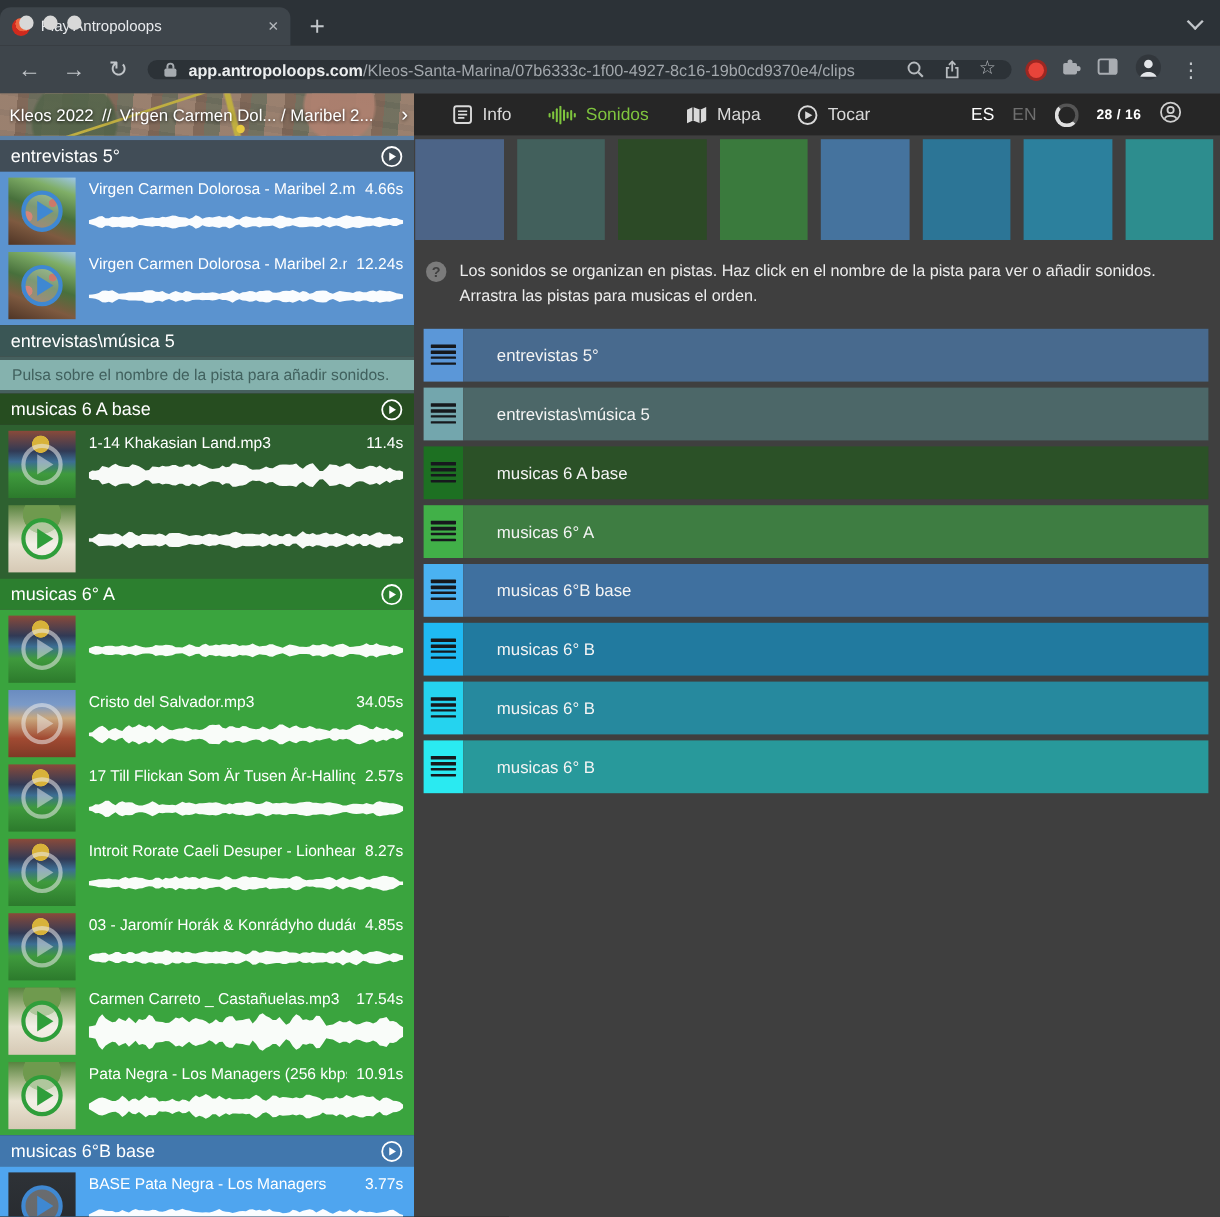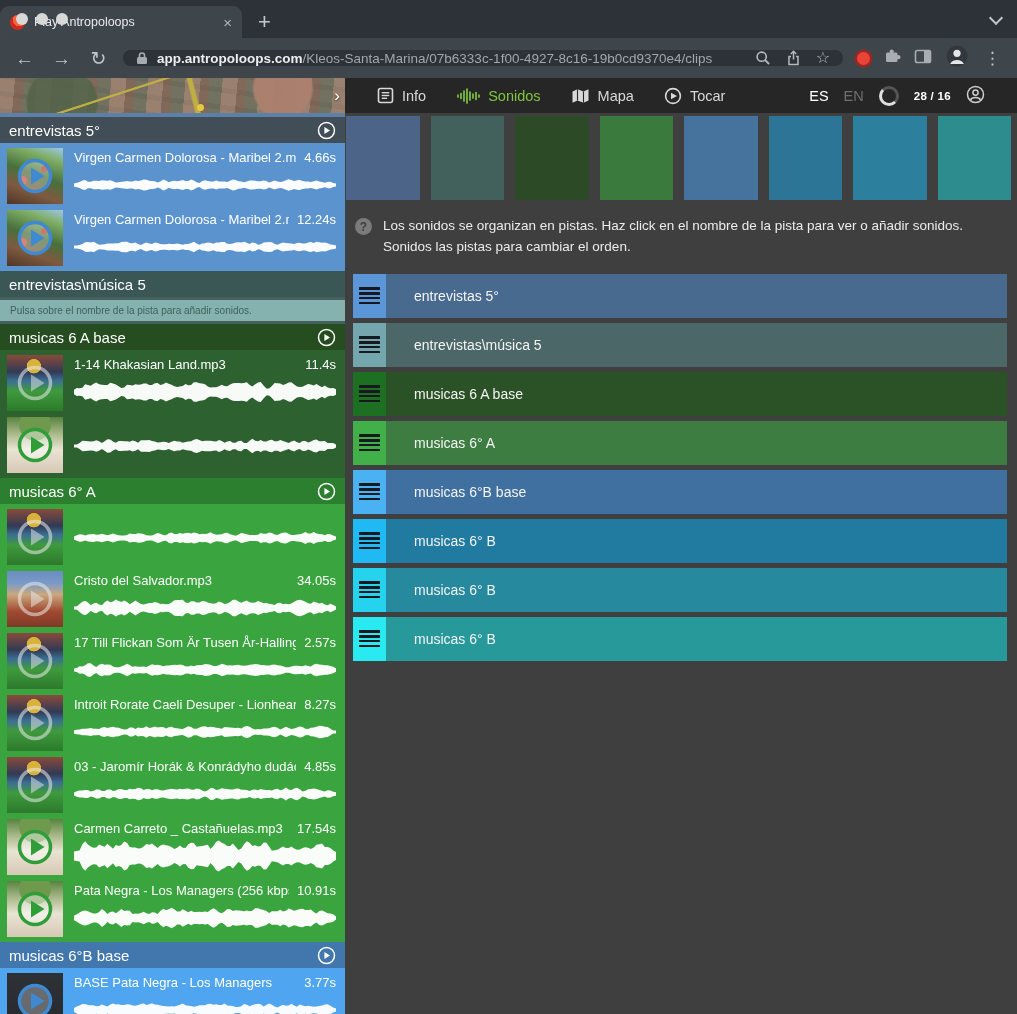--- a/index.html
+++ b/index.html
@@ -55,21 +55,21 @@
   .counter{font-size:11.5px;font-weight:700;color:#fff;letter-spacing:.3px;}
 
   
   .content{display:flex;height:901px;}
   #sidebar{width:345px;flex-shrink:0;background:#333;overflow:hidden;border-top:4px solid #5d81a6;box-sizing:border-box;}
   .sec-header{height:26px;display:flex;align-items:center;padding:0 9px;color:#fff;font-size:15px;}
   .sec-label{flex:1;white-space:nowrap;overflow:hidden;}
   .sec-play{display:flex;flex-shrink:0;}
   .sec-body{padding:3px 0 1px;}
   .notice-wrap{background:#46605e;padding:3px 0;}
-  .notice{background:#85b2ae;color:#41615e;font-size:10px;padding:5px 10px;}
+  .notice{background:#85b2ae;color:#41615e;font-size:13px;padding:5px 10px;}
   .clip{display:flex;gap:11px;padding:2px 9px 2px 7px;margin-bottom:2px;}
   .thumb{width:56px;height:56px;flex-shrink:0;position:relative;}
   .thumb svg{position:absolute;left:50%;top:50%;transform:translate(-50%,-50%);}
   .thumb-balcony{background:radial-gradient(circle at 28% 58%,#c4543f 0 8%,transparent 9%),radial-gradient(circle at 66% 38%,#b8432e 0 6%,transparent 7%),linear-gradient(200deg,#9ec7e8 0%,#7fae67 20%,#48703c 48%,#7e5a40 72%,#4f3526 100%);}
   .thumb-soccer{background:radial-gradient(circle at 48% 20%,#d8b23a 0 13%,transparent 14%),linear-gradient(180deg,#8a4a3a 0%,#313a55 30%,#3c6e93 46%,#3f9a3d 64%,#2c7a2c 100%);}
   .thumb-dog{background:radial-gradient(circle at 50% 14%,#6f9a4e 0 28%,transparent 29%),linear-gradient(180deg,#58833f 0%,#a9b98a 30%,#e9e3d2 58%,#d6c9b5 100%);}
   .thumb-jesus{background:linear-gradient(180deg,#6a8cc0 0%,#7a9ac8 22%,#c9a87e 42%,#a14a32 72%,#7e3a26 100%);}
   .thumb-dark{background:linear-gradient(180deg,#2e3237 0%,#26292d 100%);}
   .clip-right{flex:1;min-width:0;display:flex;flex-direction:column;padding-top:1px;}
   .clip-row{display:flex;justify-content:space-between;gap:8px;color:#fff;font-size:13px;line-height:17px;}
@@ -159,20 +159,21 @@
             <path d="M5.2,20 C6.8,14.6 17.2,14.6 18.8,20 Z" fill="#e3e5e8"></path>
           </svg>
       </span>
       <span class="menu-dots">⋮</span>
     </div>
   </div>
 
   <div class="appheader">
     <div class="map-strip">
       <span class="map-pin"></span>
+      <span class="crumb"><span>Kleos 2022</span><span class="sep">//</span><span>Virgen Carmen Dol... / Maribel 2...</span></span>
       <span class="strip-chev">›</span>
     </div>
     <div class="appnav">
       <div class="nav-item">
         <svg width="17" height="17" viewBox="0 0 17 17">
             <rect x="1.5" y="1.5" width="14" height="14" rx="2" fill="none" stroke="#d9d9d9" stroke-width="1.6"></rect>
             <line x1="4.7" y1="5.7" x2="12.3" y2="5.7" stroke="#d9d9d9" stroke-width="1.4"></line>
             <line x1="4.7" y1="8.5" x2="12.3" y2="8.5" stroke="#d9d9d9" stroke-width="1.4"></line>
             <line x1="4.7" y1="11.3" x2="10" y2="11.3" stroke="#d9d9d9" stroke-width="1.4"></line>
           </svg>
@@ -512,21 +513,21 @@
           <div class="swatch" style="background: rgb(66, 96, 92);"></div>
           <div class="swatch" style="background: rgb(44, 74, 38);"></div>
           <div class="swatch" style="background: rgb(58, 122, 61);"></div>
           <div class="swatch" style="background: rgb(69, 115, 158);"></div>
           <div class="swatch" style="background: rgb(44, 117, 150);"></div>
           <div class="swatch" style="background: rgb(44, 128, 157);"></div>
           <div class="swatch" style="background: rgb(45, 141, 142);"></div>
         </div>
       <div class="help">
         <span class="help-q">?</span>
-        <span class="help-text">Los sonidos se organizan en pistas. Haz click en el nombre de la pista para ver o añadir sonidos. Sonidos las pistas para cambiar el orden.</span>
+        <span class="help-text">Los sonidos se organizan en pistas. Haz click en el nombre de la pista para ver o añadir sonidos. Arrastra las pistas para musicas el orden.</span>
       </div>
       <div id="tracks">
           <div class="track-row">
             <div class="handle" style="background: rgb(91, 151, 216);">
               <div class="bars">
                 <i></i>
                 <i></i>
                 <i></i>
                 <i></i>
               </div>

